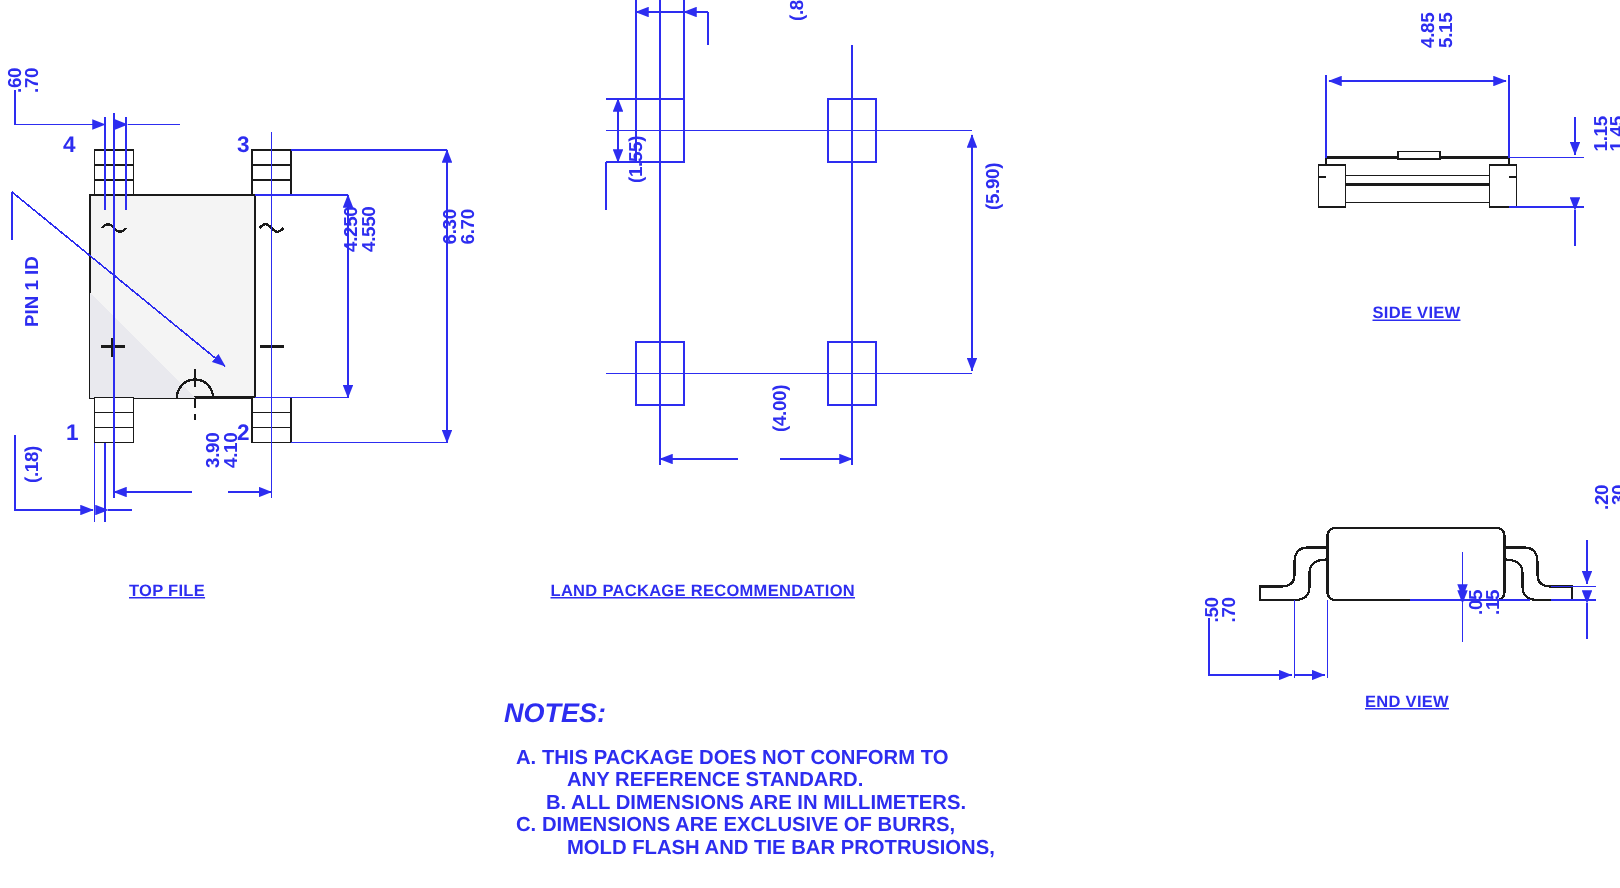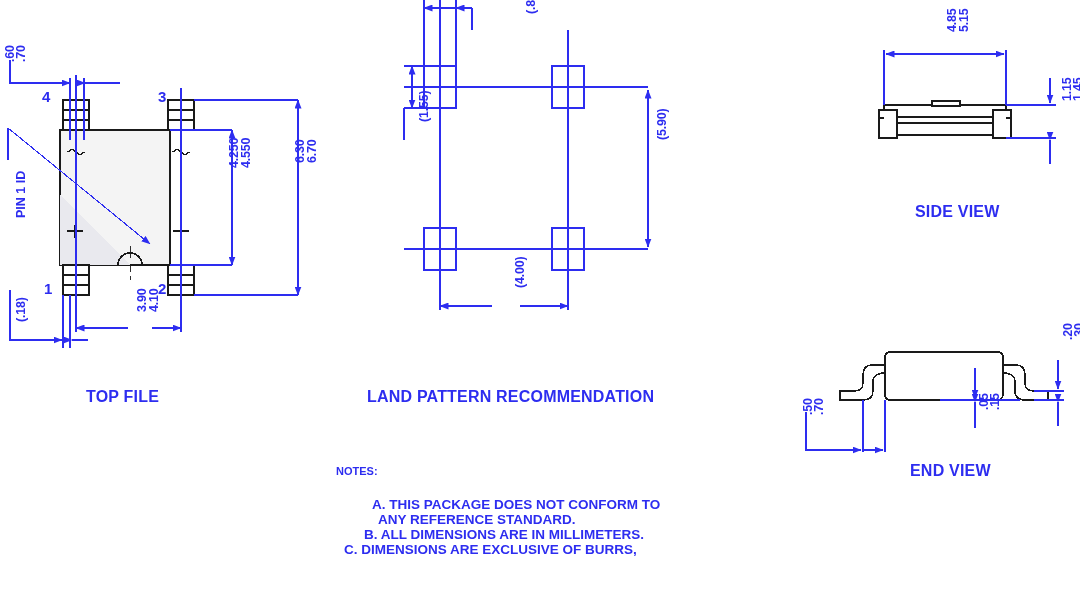--- a/index.html
+++ b/index.html
@@ -16,24 +16,24 @@
     font-weight:bold;
     white-space:nowrap;
     transform-origin:0 0;
   }
   .rot{transform:rotate(-90deg);}
   .htext{
     position:absolute;color:#2d2df0;
     font-family:"Liberation Sans", sans-serif;
     font-weight:bold;white-space:nowrap;
   }
-  .viewtitle{font-size:16px;letter-spacing:.2px;}
+  .viewtitle{font-size:11px;letter-spacing:.2px;text-decoration:underline;}
   .pinnum{font-size:15px;}
   .dimtxt{font-size:12.5px;letter-spacing:-0.2px;}
-  .notestitle{font-size:11px;}
+  .notestitle{font-size:18px;font-style:italic;}
   .notesline{font-size:13.5px;}
 </style>
 </head>
 <body>
 
 <div id="sheet">
 
   <svg width="1080" height="592" viewBox="0 0 1080 592">
     <defs>
       <marker id="ah" markerWidth="9" markerHeight="7" refX="8.5" refY="3.5" orient="auto" markerUnits="userSpaceOnUse">
@@ -231,21 +231,21 @@
 
   <div class="vlabel rot" style="left:14px;top:218px;font-size:12.5px;">PIN 1 ID</div>
 
   <div class="htext viewtitle" style="left:86px;top:388px;">TOP FILE</div>
 
   <div class="vlabel dimtxt rot" style="left:524px;top:14px;">(.85)</div>
   <div class="vlabel dimtxt rot" style="left:417px;top:122px;">(1.55)</div>
   <div class="vlabel dimtxt rot" style="left:655px;top:140px;">(5.90)</div>
   <div class="vlabel dimtxt rot" style="left:513px;top:288px;">(4.00)</div>
 
-  <div class="htext viewtitle" style="left:367px;top:388px;">LAND PATTERN RECOMMENDATION</div>
+  <div class="htext viewtitle" style="left:367px;top:388px;">LAND PACKAGE RECOMMENDATION</div>
 
   <div class="vlabel dimtxt rot" style="left:957px;top:32px;">5.15</div>
   <div class="vlabel dimtxt rot" style="left:945px;top:32px;">4.85</div>
   <div class="vlabel dimtxt rot" style="left:1071px;top:101px;">1.45</div>
   <div class="vlabel dimtxt rot" style="left:1060px;top:101px;">1.15</div>
 
   <div class="htext viewtitle" style="left:915px;top:203px;">SIDE VIEW</div>
 
   <div class="vlabel dimtxt rot" style="left:1072px;top:340px;">.30</div>
   <div class="vlabel dimtxt rot" style="left:1061px;top:340px;">.20</div>
@@ -253,18 +253,19 @@
   <div class="vlabel dimtxt rot" style="left:988px;top:410px;">.15</div>
   <div class="vlabel dimtxt rot" style="left:977px;top:410px;">.05</div>
 
   <div class="vlabel dimtxt rot" style="left:812px;top:415px;">.70</div>
   <div class="vlabel dimtxt rot" style="left:801px;top:415px;">.50</div>
 
   <div class="htext viewtitle" style="left:910px;top:462px;">END VIEW</div>
 
   <div class="htext notestitle" style="left:336px;top:465px;">NOTES:</div>
 
-  <div class="htext notesline" style="left:344px;top:497px;margin-left:28px;">A. THIS PACKAGE DOES NOT CONFORM TO</div>
+  <div class="htext notesline" style="left:344px;top:497px;">A. THIS PACKAGE DOES NOT CONFORM TO</div>
   <div class="htext notesline" style="left:378px;top:512px;">ANY REFERENCE STANDARD.</div>
   <div class="htext notesline" style="left:344px;top:527px;padding-left:20px;">B. ALL DIMENSIONS ARE IN MILLIMETERS.</div>
   <div class="htext notesline" style="left:344px;top:542px;">C. DIMENSIONS ARE EXCLUSIVE OF BURRS,</div>
+  <div class="htext notesline" style="left:378px;top:557px;">MOLD FLASH AND TIE BAR PROTRUSIONS,</div>
 
 </div>
 
 </body></html>

